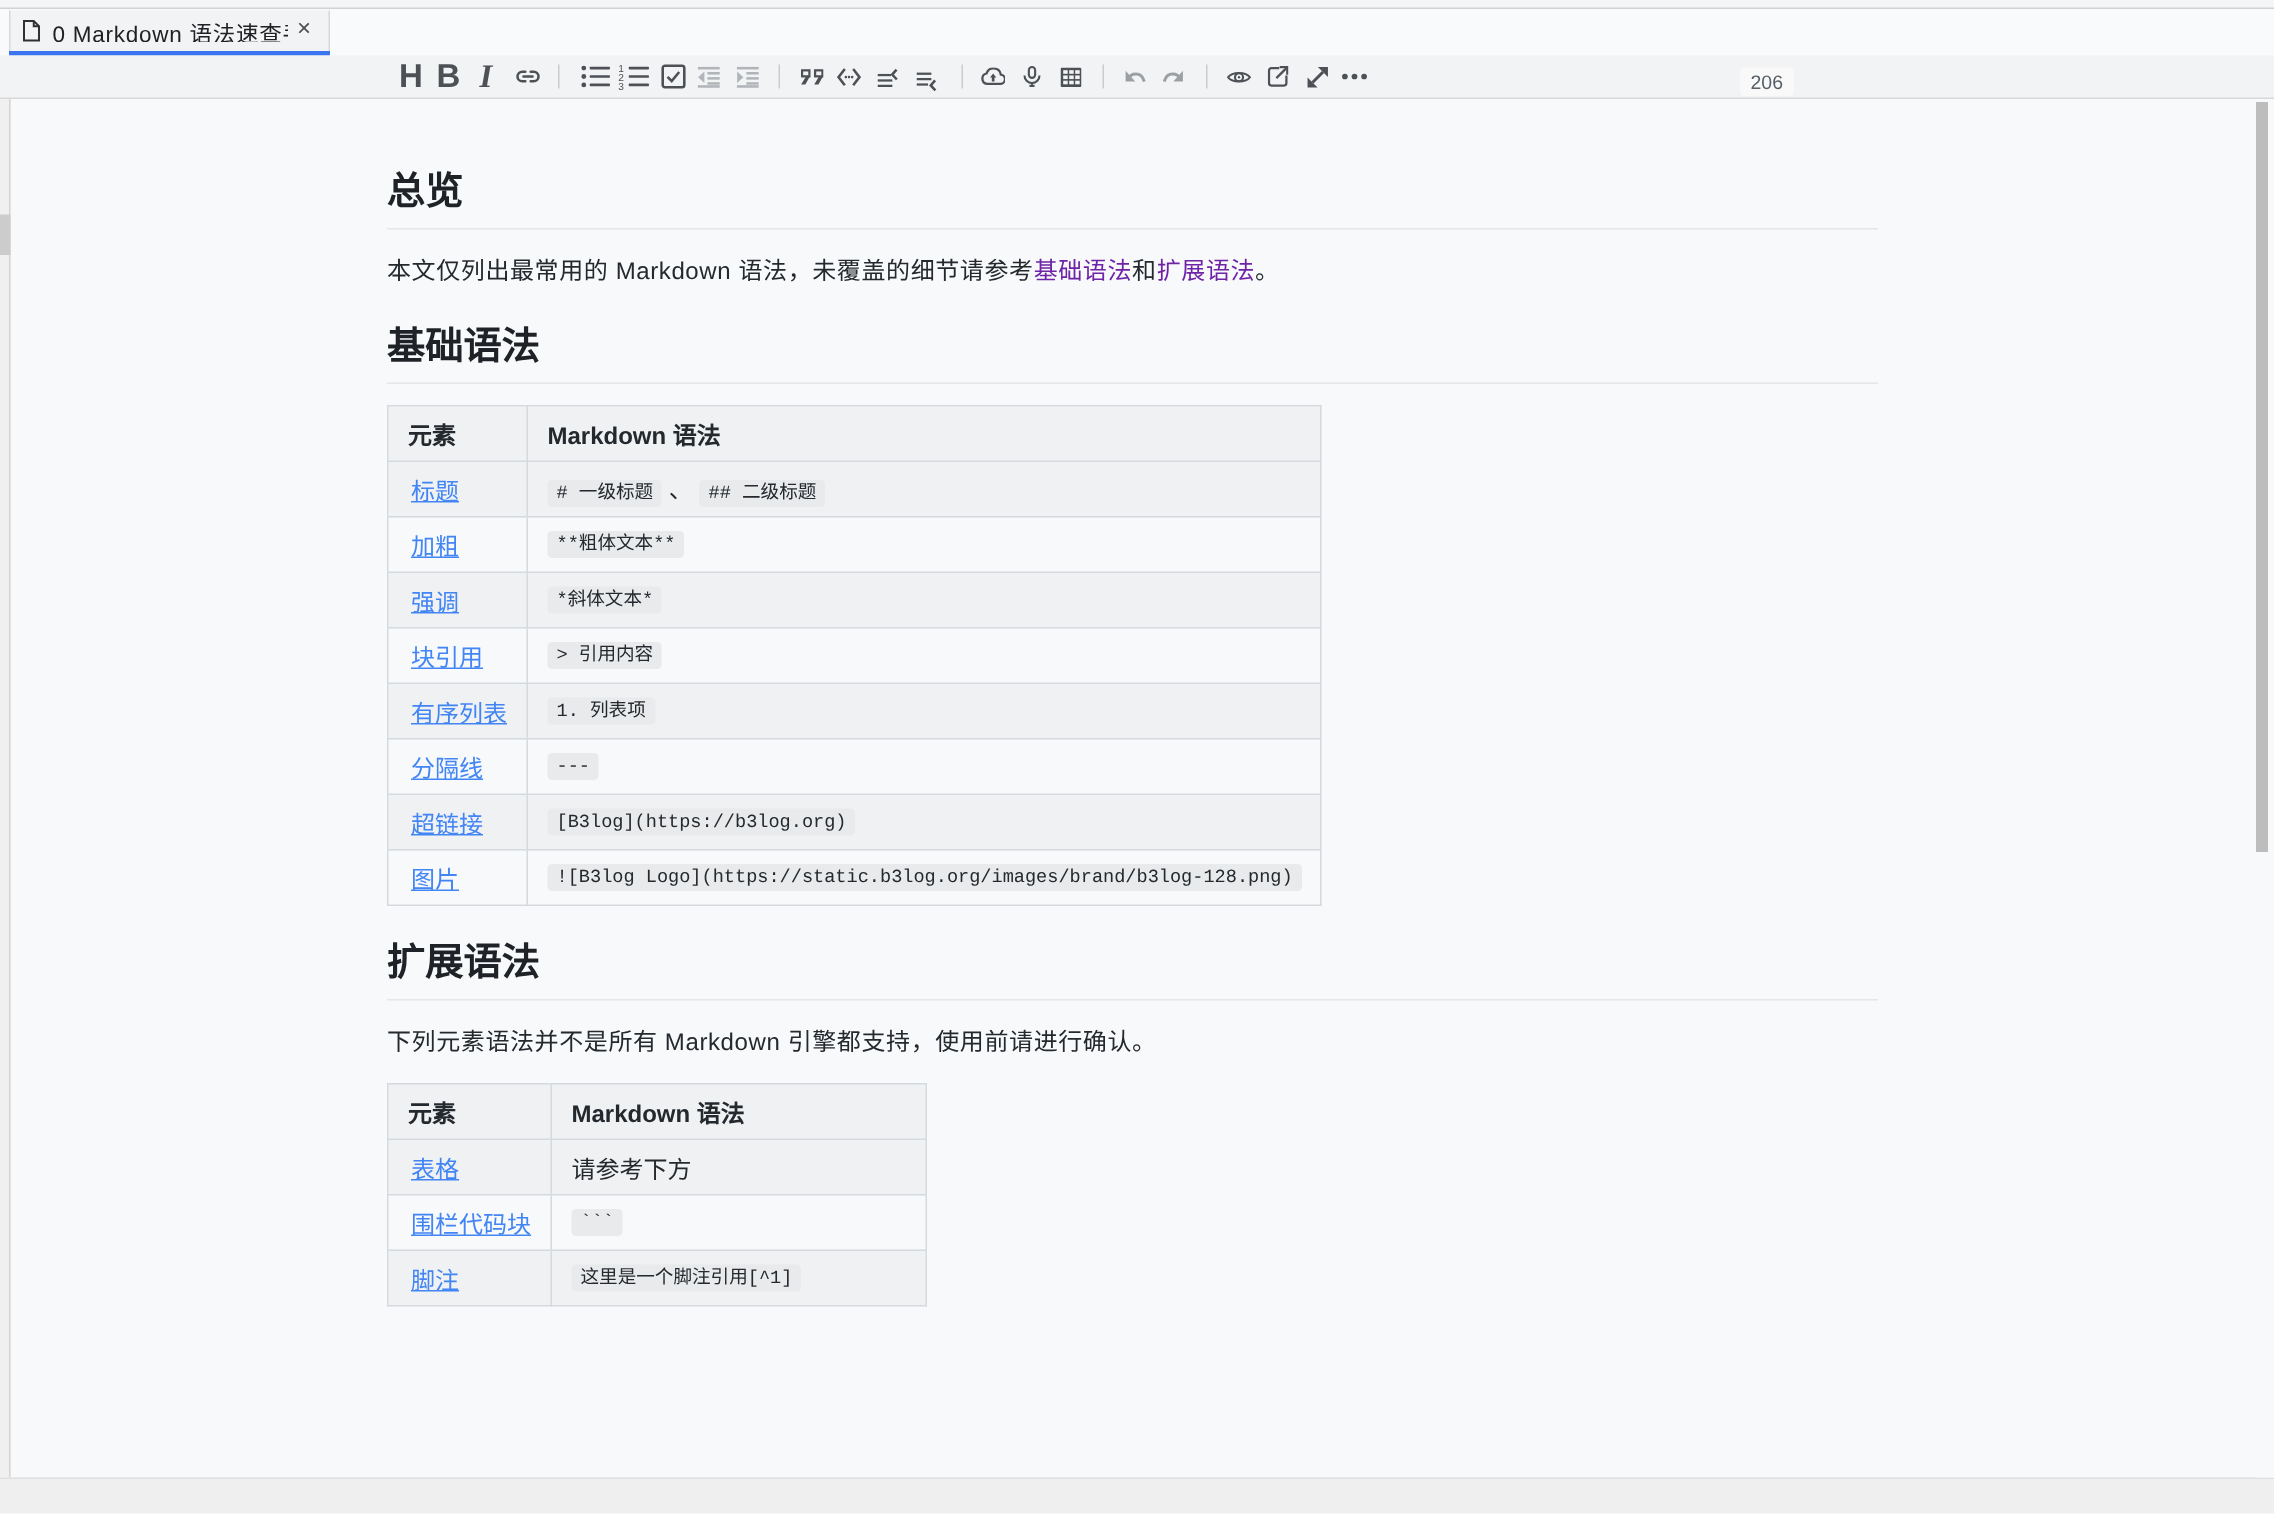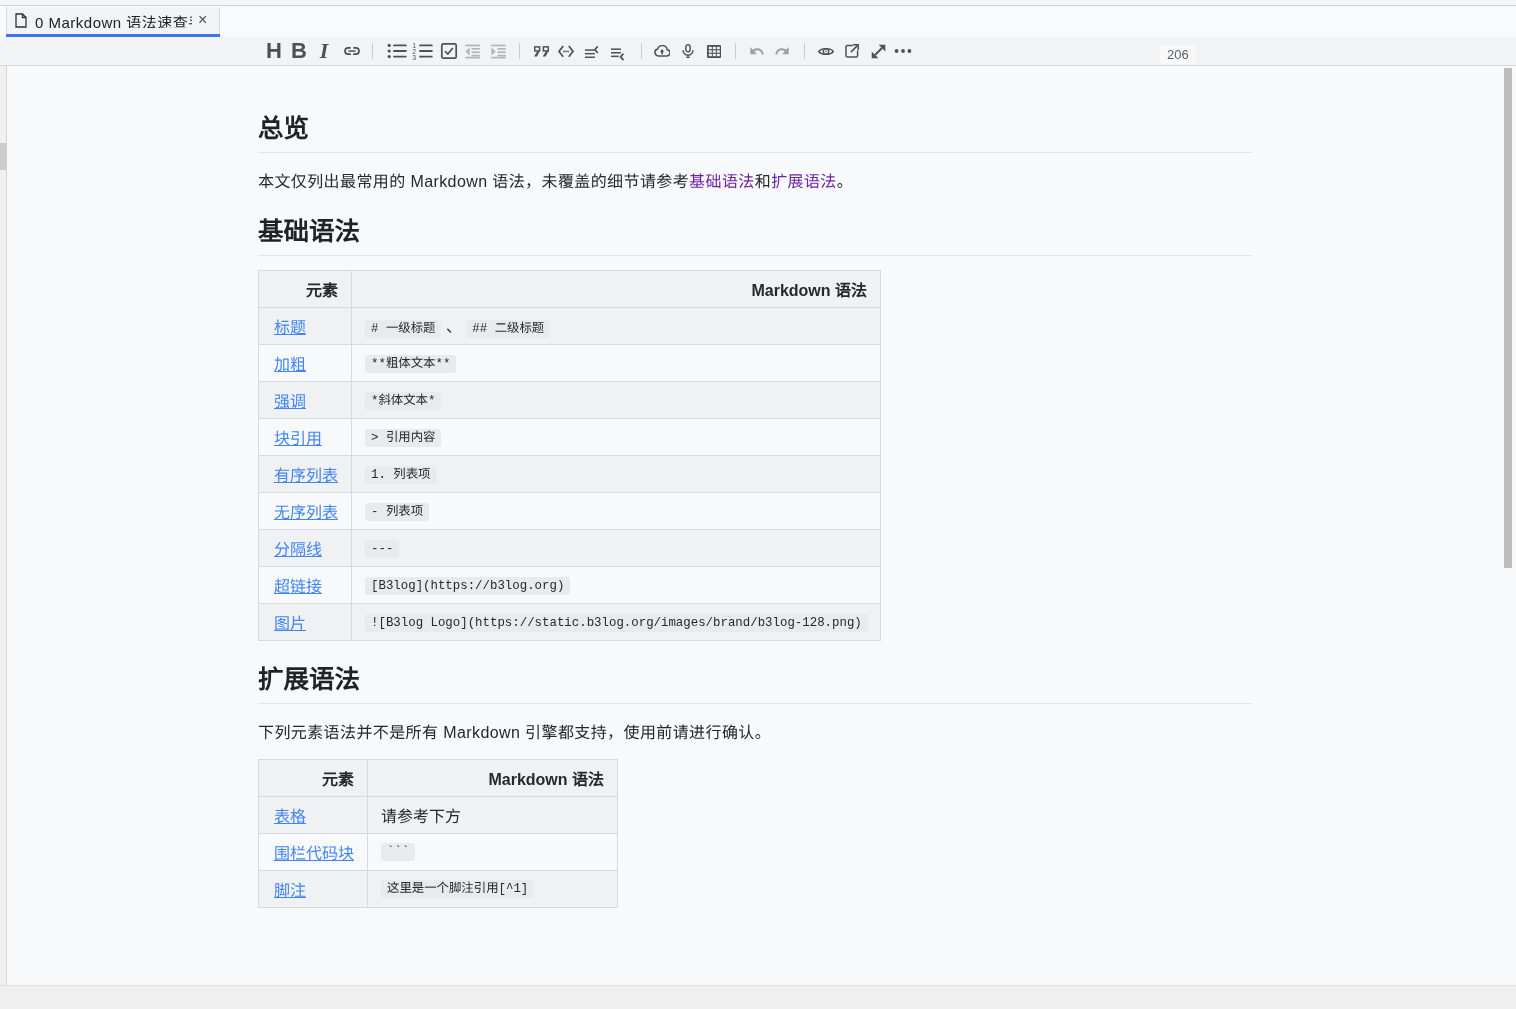--- a/index.html
+++ b/index.html
@@ -34,21 +34,21 @@
 .scrolltrack { position:absolute; right:0; top:66px; width:12px; height:919px; background:#f8f9fb; }
 .scrollthumb { position:absolute; right:4px; top:68px; width:8px; height:500px; background:#bdbdbd; }
 
 .content { position:absolute; left:258px; top:66px; width:994px; padding-top:43px; }
 h2 { font-size:25.5px; line-height:34px; font-weight:700; color:#1f2328; margin:0 0 16px 0; padding-top:2px; padding-bottom:7px; border-bottom:1px solid #e4e6e8; }
 p { margin:0 0 16px 0; font-size:16px; line-height:26px; color:#24292e; letter-spacing:0.4px; }
 a.lk { color:#4285f4; text-decoration:underline; }
 a.pp { color:#6f23a6; text-decoration:none; }
 table { border-collapse:collapse; margin-bottom:16px; }
 th, td { border:1px solid #d5dade; height:37px; font-size:16px; padding:0 13px; white-space:nowrap; }
-th { font-weight:700; text-align:right; background:#f0f1f2; }
+th { font-weight:700; text-align:left; background:#f0f1f2; }
 tbody tr:nth-child(odd) { background:#f0f1f2; }
 td:first-child { padding-left:15px; }
 code { font-family:"Liberation Mono", monospace; font-size:12.4px; line-height:19px; background:#e8eaec; padding:2px 6px; border-radius:3px; color:#24292e; }
 </style>
 </head>
 <body>
 <div class="tabbar"></div>
 <div class="topstrip"></div>
 <div class="tab"></div>
 <div class="tabline"></div>
@@ -281,24 +281,20 @@
         </tr>
 <tr>
           <td><a class="lk" href="#">块引用</a></td>
           <td><code>&gt; 引用内容</code></td>
         </tr>
 <tr>
           <td><a class="lk" href="#">有序列表</a></td>
           <td><code>1. 列表项</code></td>
         </tr>
 <tr>
-          <td><a class="lk" href="#">无序列表</a></td>
-          <td><code>- 列表项</code></td>
-        </tr>
-<tr>
           <td><a class="lk" href="#">分隔线</a></td>
           <td><code>---</code></td>
         </tr>
 <tr>
           <td><a class="lk" href="#">超链接</a></td>
           <td><code>[B3log](https://b3log.org)</code></td>
         </tr>
 <tr>
           <td><a class="lk" href="#">图片</a></td>
           <td style="padding-right:10px"><code>![B3log Logo](https://static.b3log.org/images/brand/b3log-128.png)</code></td>

